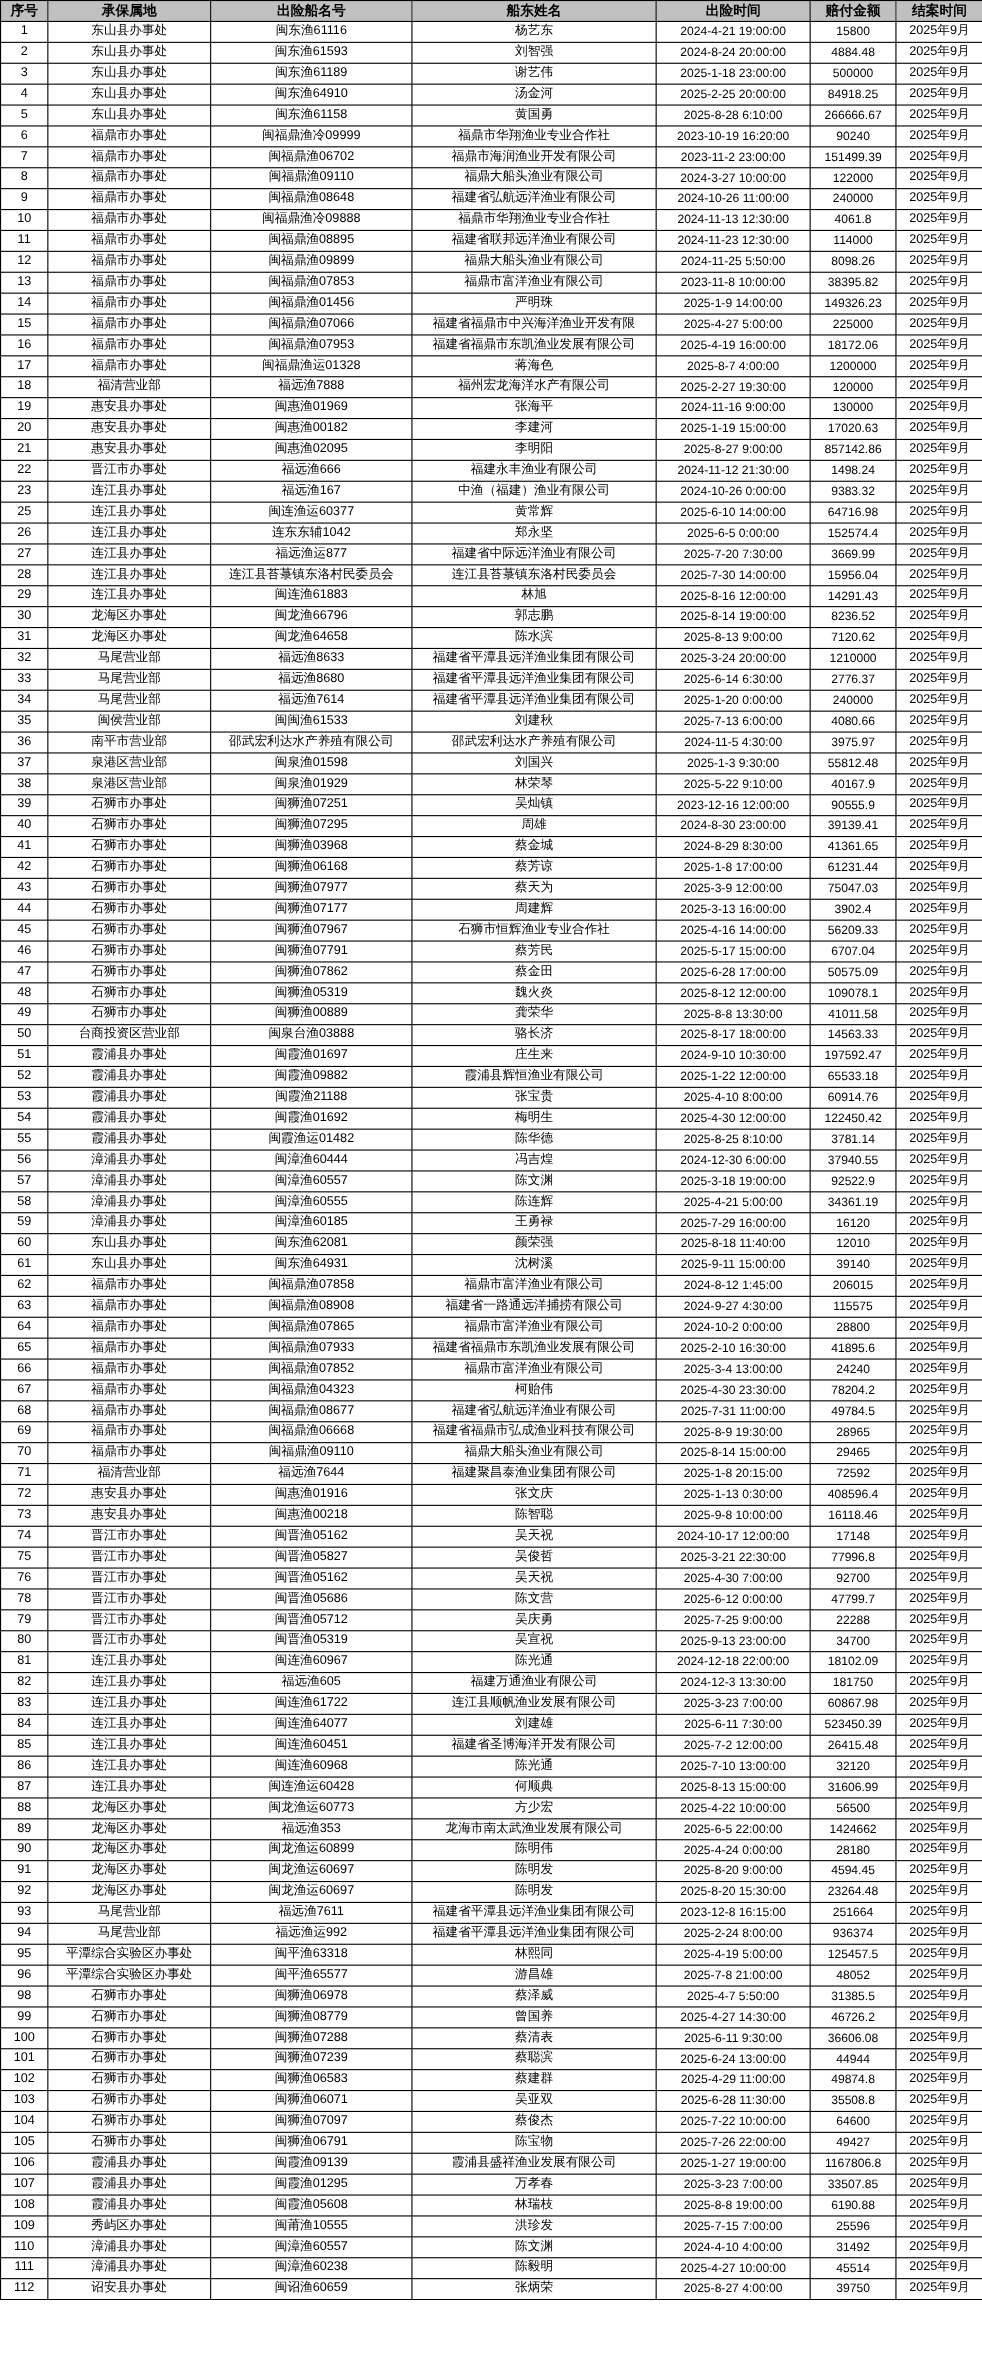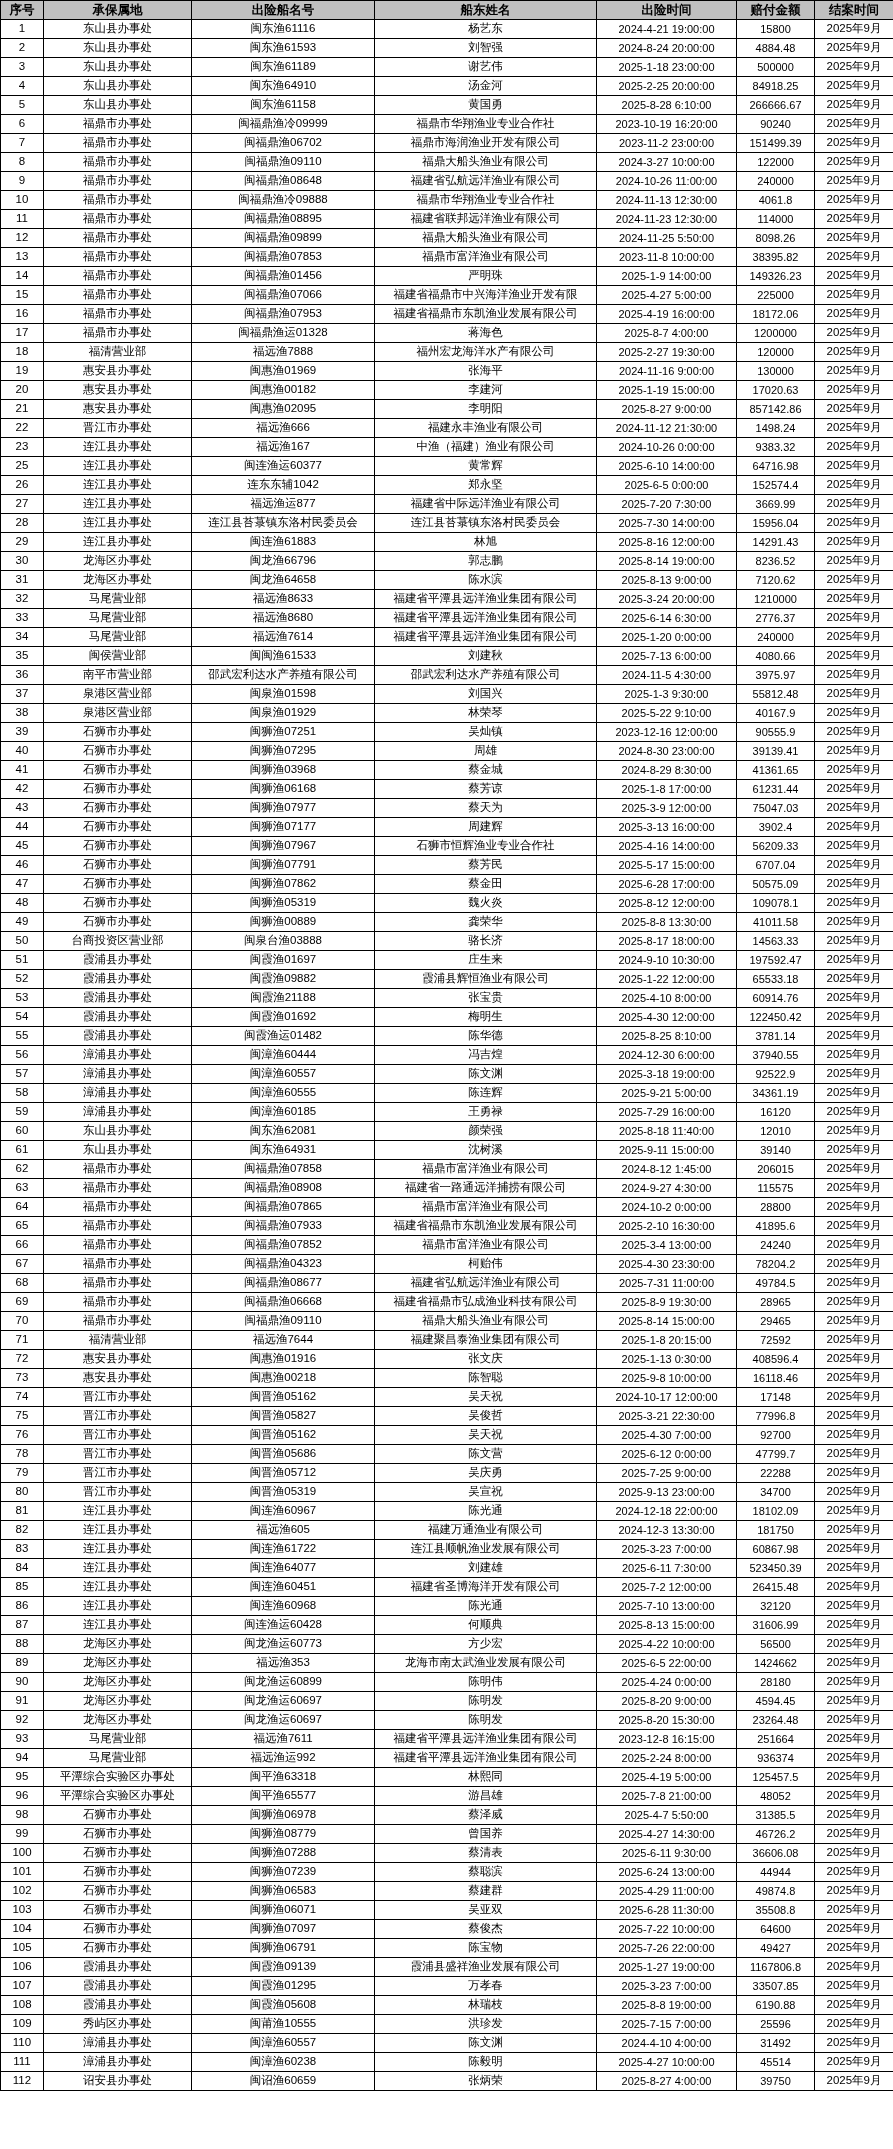--- a/index.html
+++ b/index.html
@@ -566,21 +566,21 @@
         <td class="c-owner">陈文渊</td>
         <td class="c-time">2025-3-18 19:00:00</td>
         <td class="c-amount">92522.9</td>
         <td class="c-settle">2025年9月</td>
       </tr>
       <tr>
         <td class="c-seq">58</td>
         <td class="c-office">漳浦县办事处</td>
         <td class="c-vessel">闽漳渔60555</td>
         <td class="c-owner">陈连辉</td>
-        <td class="c-time">2025-9-21 5:00:00</td>
+        <td class="c-time">2025-4-21 5:00:00</td>
         <td class="c-amount">34361.19</td>
         <td class="c-settle">2025年9月</td>
       </tr>
       <tr>
         <td class="c-seq">59</td>
         <td class="c-office">漳浦县办事处</td>
         <td class="c-vessel">闽漳渔60185</td>
         <td class="c-owner">王勇禄</td>
         <td class="c-time">2025-7-29 16:00:00</td>
         <td class="c-amount">16120</td>

